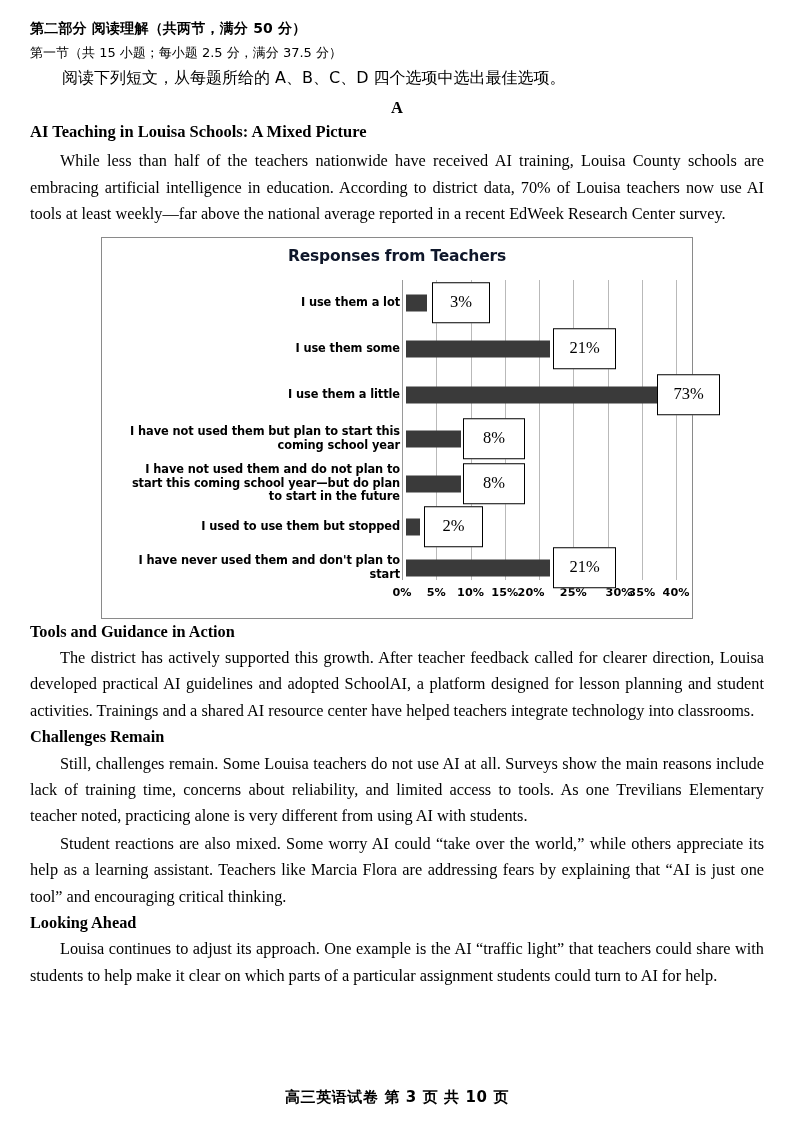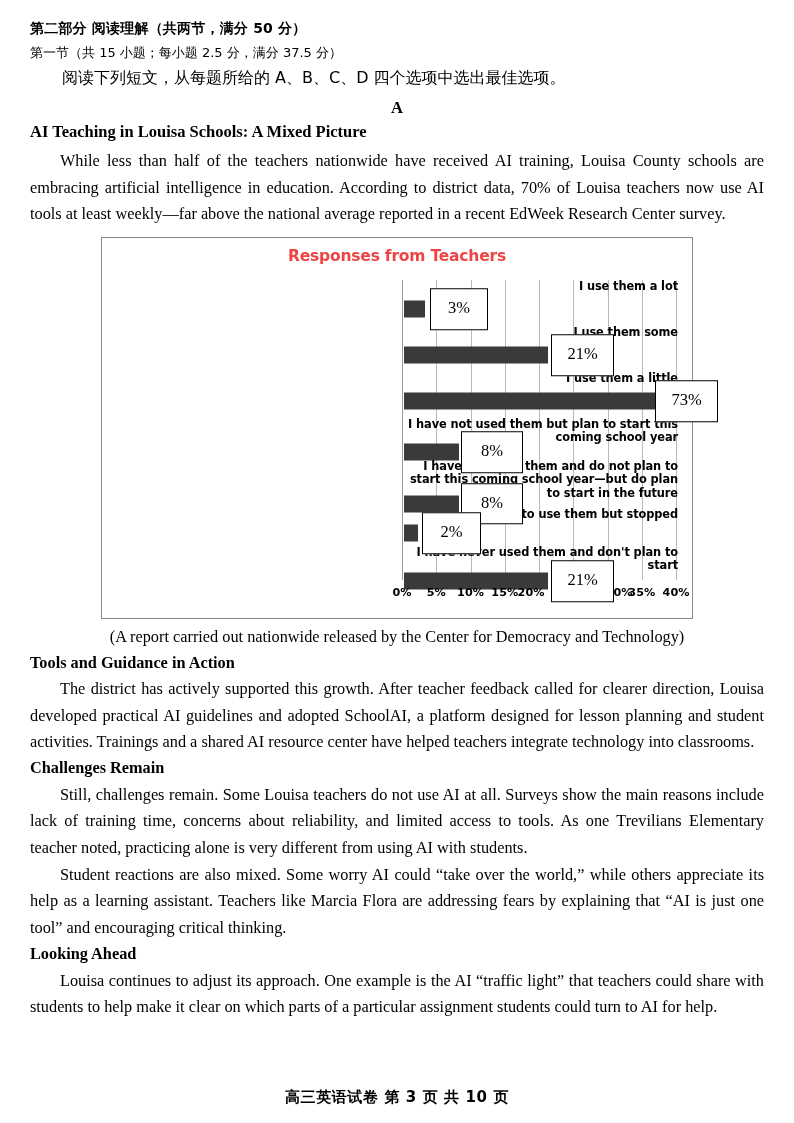--- a/index.html
+++ b/index.html
@@ -96,21 +96,21 @@
     font-family: "DejaVu Sans", "Liberation Sans", sans-serif;
   }
   .chart-title {
     position: absolute;
     left: 0; right: 0;
     top: 9px;
     text-align: center;
     font-size: 15.5px;
     font-weight: bold;
     letter-spacing: -0.2px;
-    color: #ef4444;
+    color: #0f172a;
   }
   
   .plot {
     position: absolute;
     left: 300px;
     top: 42px;
     width: 274px;   
     height: 300px;
   }
   .gridline {
@@ -126,25 +126,24 @@
   }
   .rows {
     position: absolute;
     left: -300px;
     top: 0;
     width: 574px;
     height: 300px;
   }
   .row {
     position: absolute;
-    left: 8px;
+    left: 16px;
     width: 574px;
     display: flex;
-    align-items: flex-end;
-    flex-direction: column;
+    align-items: center;
   }
   .row-label {
     width: 288px;
     padding-right: 6px;
     box-sizing: border-box;
     text-align: right;
     font-size: 11.4px;
     font-weight: bold;
     line-height: 1.18;
     color: #000;
@@ -303,21 +302,20 @@
       <div class="xtick" style="left:68.5px">10%</div>
       <div class="xtick" style="left:102.75px">15%</div>
       <div class="xtick" style="left:129px">20%</div>
       <div class="xtick" style="left:171.25px">25%</div>
       <div class="xtick" style="left:217px">30%</div>
       <div class="xtick" style="left:239.75px">35%</div>
       <div class="xtick" style="left:274px">40%</div>
     </div>
   </div>
 
-  <div class="caption">(A report carried out nationwide released by the Center for Democracy and Technology)</div>
 
   <h4 class="sub-head">Tools and Guidance in Action</h4>
   <p class="body-text">The district has actively supported this growth. After teacher feedback called for clearer direction, Louisa developed practical AI guidelines and adopted SchoolAI, a platform designed for lesson planning and student activities. Trainings and a shared AI resource center have helped teachers integrate technology into classrooms.</p>
 
   <h4 class="sub-head">Challenges Remain</h4>
   <p class="body-text">Still, challenges remain. Some Louisa teachers do not use AI at all. Surveys show the main reasons include lack of training time, concerns about reliability, and limited access to tools. As one Trevilians Elementary teacher noted, practicing alone is very different from using AI with students.</p>
   <p class="body-text">Student reactions are also mixed. Some worry AI could “take over the world,” while others appreciate its help as a learning assistant. Teachers like Marcia Flora are addressing fears by explaining that “AI is just one tool” and encouraging critical thinking.</p>
 
   <h4 class="sub-head">Looking Ahead</h4>
   <p class="body-text">Louisa continues to adjust its approach. One example is the AI “traffic light” that teachers could share with students to help make it clear on which parts of a particular assignment students could turn to AI for help.</p>

